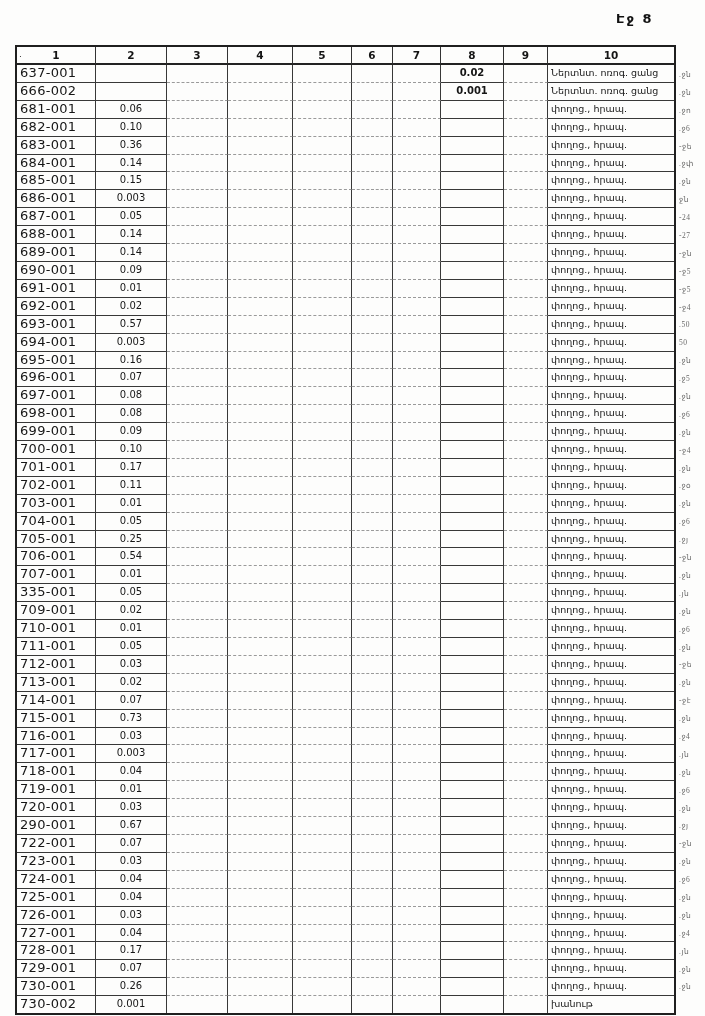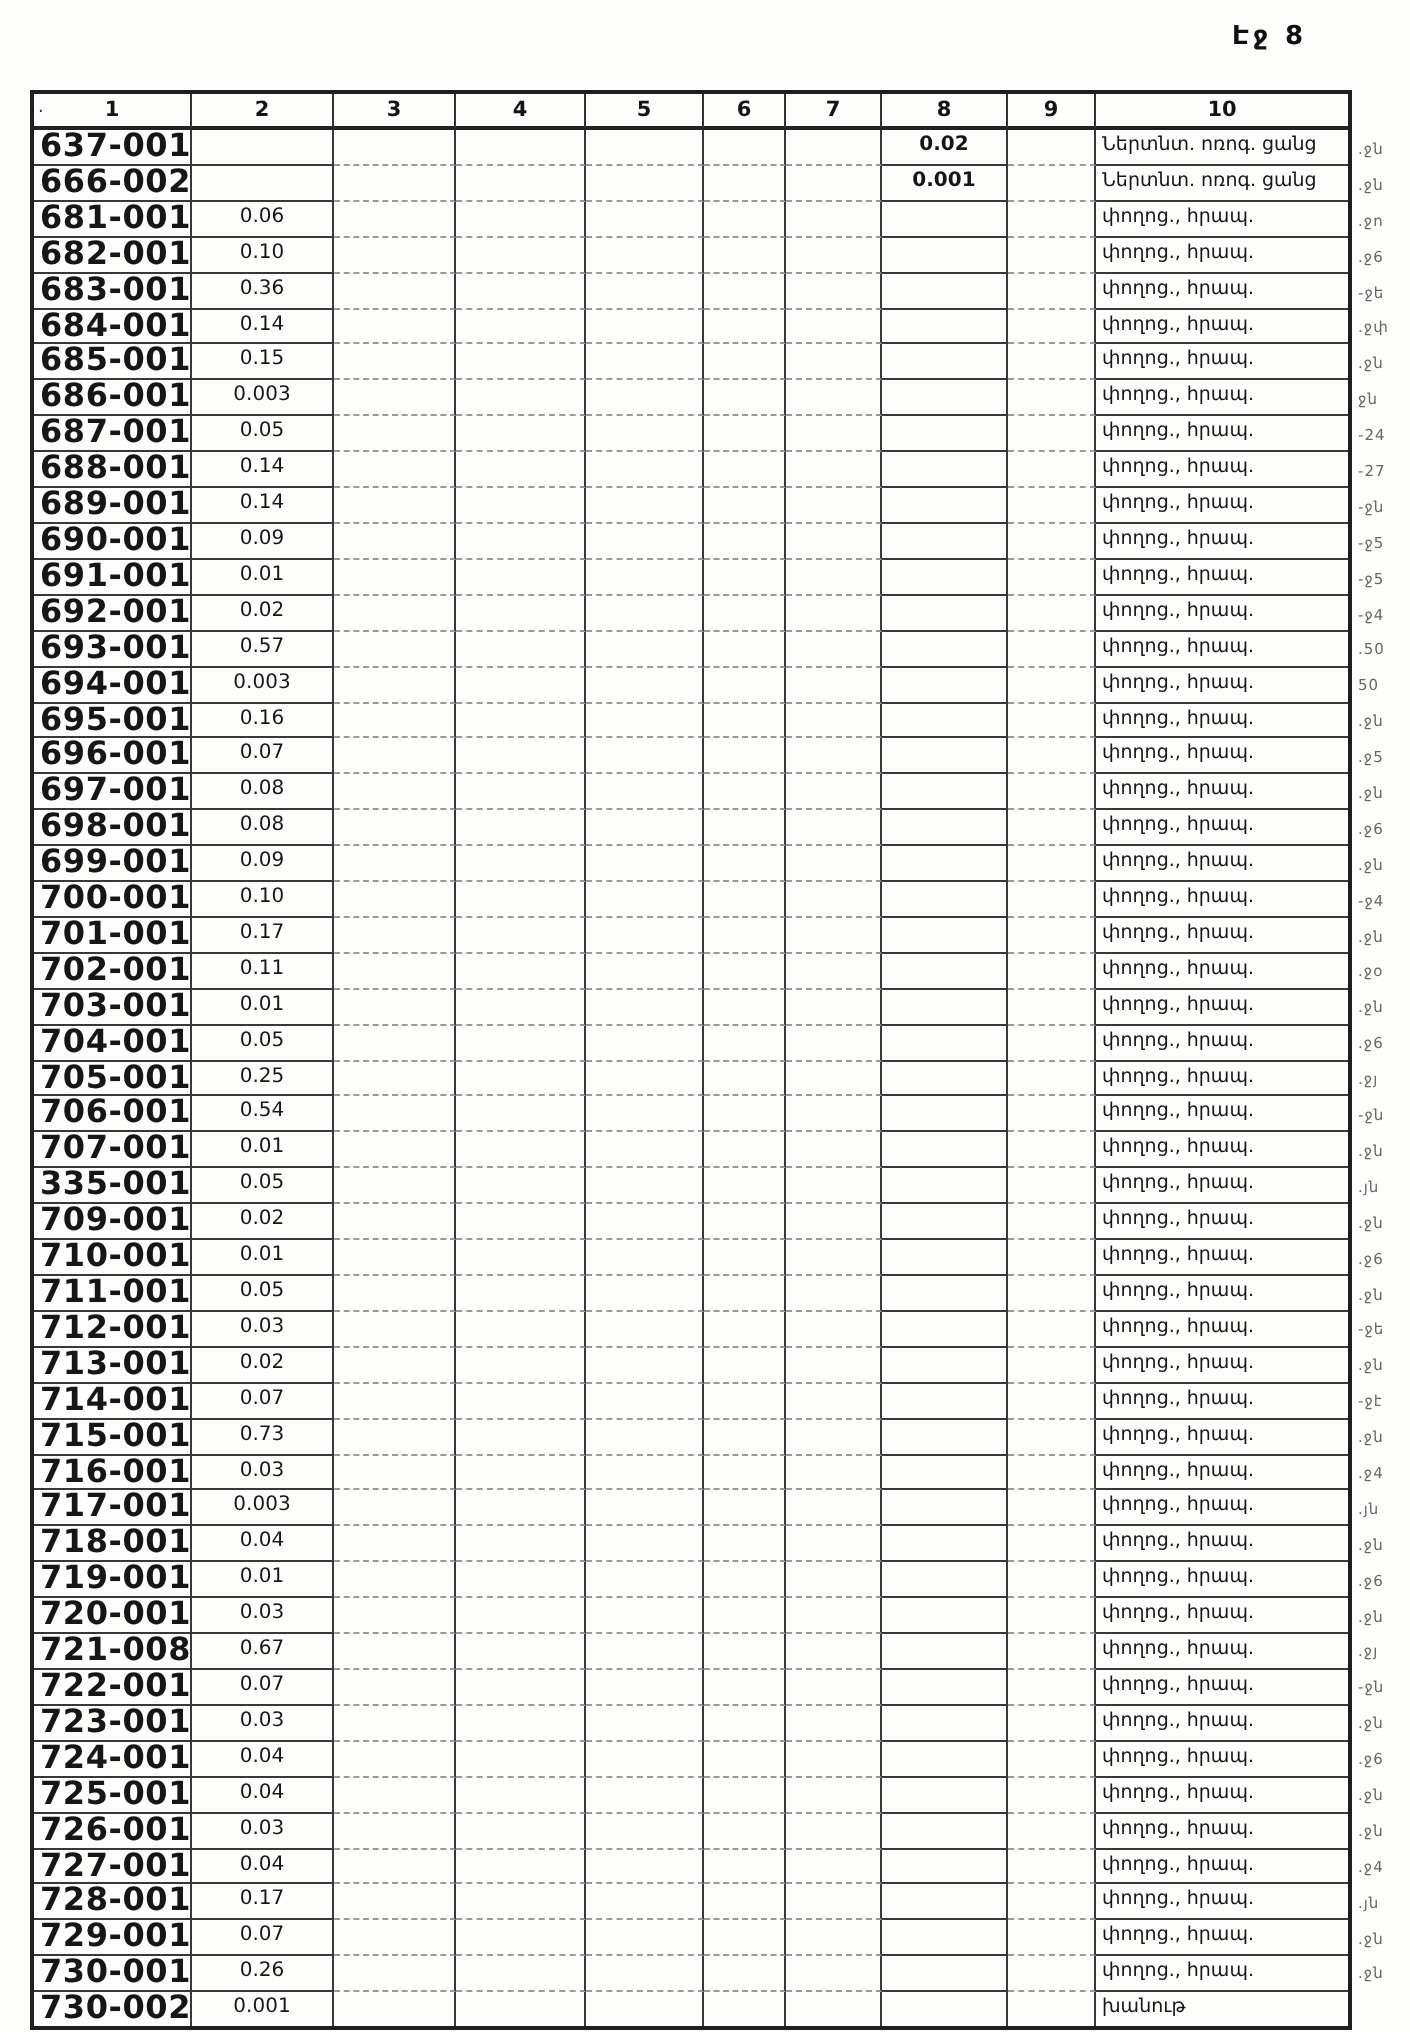--- a/index.html
+++ b/index.html
@@ -20,30 +20,30 @@
   .grid th{
     height:16px;padding:0;font-size:10.5px;font-weight:bold;text-align:center;
     border-right:1px solid #333;border-bottom:2px solid #222;
     line-height:16px;color:#141414;white-space:nowrap;overflow:hidden;
   }
   .grid td{
     height:16.9px;padding:0;font-size:10px;line-height:16.9px;color:#161616;
     border-right:1px solid #383838;border-bottom:1px solid #383838;
     white-space:nowrap;overflow:hidden;background:transparent;
   }
-  .grid td.c1{text-align:right;padding-left:3px;font-weight:bold;font-size:16px;letter-spacing:.3px;}
+  .grid td.c1{text-align:left;padding-left:3px;font-weight:normal;font-size:13px;letter-spacing:.3px;}
   .grid td.c2{text-align:center;font-weight:normal;font-size:10px;}
   .grid td.c8{text-align:center;font-weight:bold;font-size:10px;}
   .grid td.c10{text-align:left;padding-left:3px;font-size:9.5px;}
   .grid td.mid{border-bottom:1px dashed #9a9a9a;}
   .grid th:last-child,.grid td:last-child{border-right:none;}
   .grid tr:last-child td{border-bottom:none;}
   .edge-marks{
     position:absolute;left:679px;top:66px;width:25px;
-    font-size:7.5px;color:#4d4d4d;opacity:.85;
+    font-size:7.5px;color:#4d4d4d;opacity:.85;font-family:Liberation Serif, serif;
   }
   .edge-marks .mark{height:17.9px;line-height:17.9px;overflow:hidden;letter-spacing:.5px;}
 </style>
 </head>
 <body>
 
 <div class="sheet">
   <div class="page-number">Էջ 8</div>
   <div class="dot-artifact">.</div>
 
@@ -573,21 +573,21 @@
           <td class="mid"></td>
           <td class="mid"></td>
           <td class="mid"></td>
           <td class="mid"></td>
           <td class="mid"></td>
           <td class="c8"></td>
           <td class="mid"></td>
           <td class="c10">փողոց., հրապ.</td>
         </tr>
         <tr>
-          <td class="c1">721-008</td>
+          <td class="c1">290-001</td>
           <td class="c2">0.67</td>
           <td class="mid"></td>
           <td class="mid"></td>
           <td class="mid"></td>
           <td class="mid"></td>
           <td class="mid"></td>
           <td class="c8"></td>
           <td class="mid"></td>
           <td class="c10">փողոց., հրապ.</td>
         </tr>

